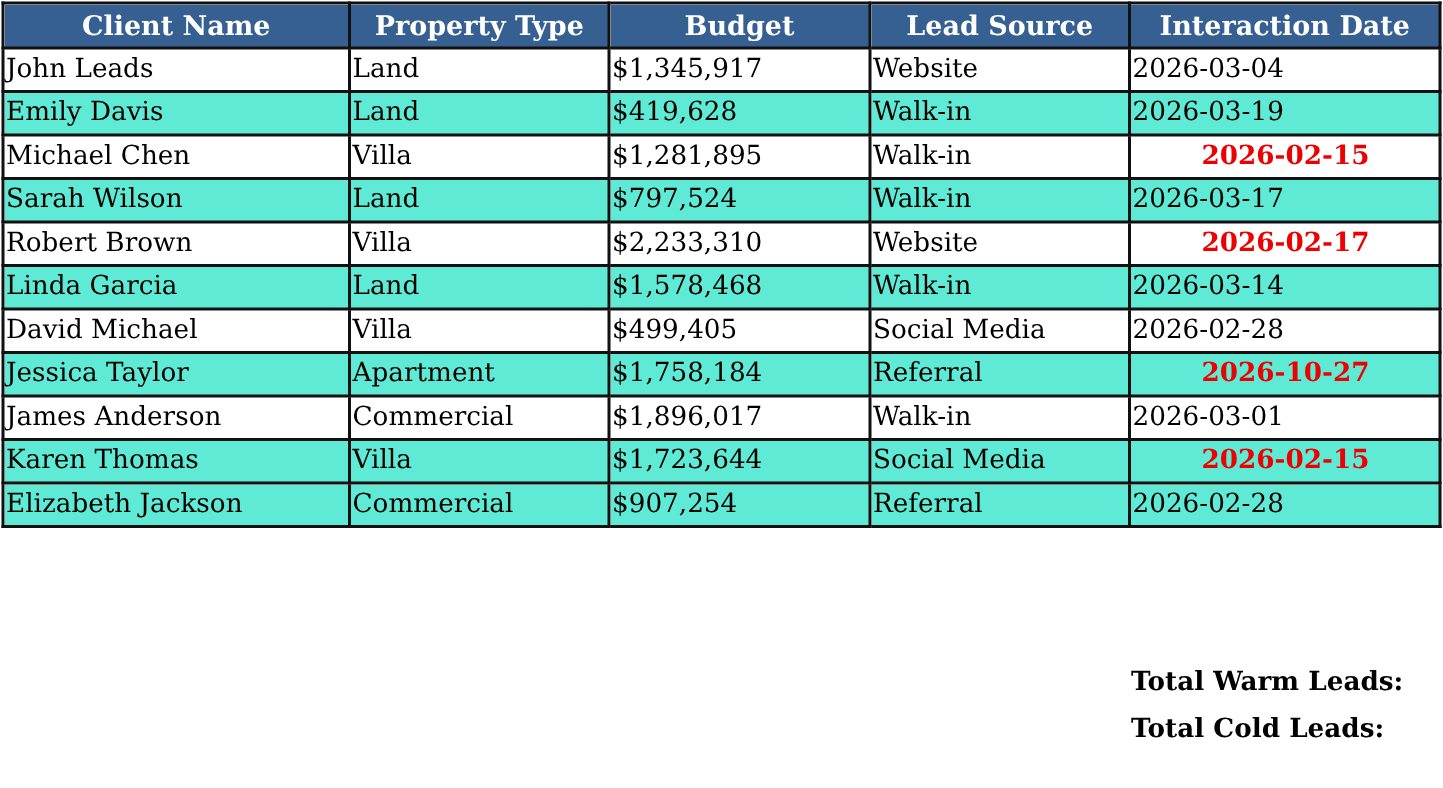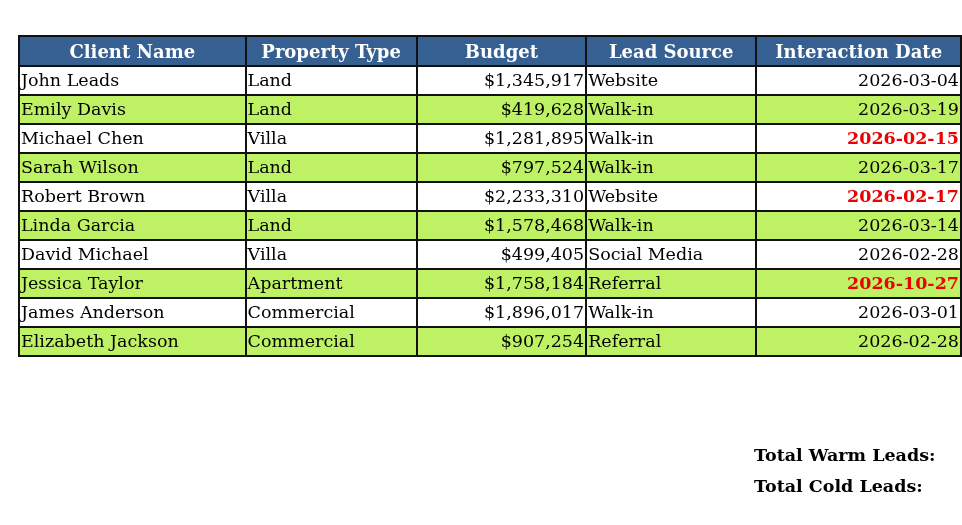--- a/index.html
+++ b/index.html
@@ -1,28 +1,28 @@
 <!DOCTYPE html>
 <html><head>
   <meta charset="utf-8">
   <style>
     html, body { margin: 0; padding: 0; background: #ffffff; }
     body { width: 962px; height: 525px; position: relative; overflow: hidden;
            font-family: "DejaVu Serif", "Liberation Serif", serif; color: #000; }
-    table.sheet { position: absolute; left: 18px; top: 1px; border-collapse: collapse; table-layout: fixed; margin-top: 34px; }
+    table.sheet { position: absolute; left: 1px; top: 1px; border-collapse: collapse; table-layout: fixed; }
     table.sheet col.c1 { width: 231px; }
     table.sheet col.c2 { width: 173px; }
     table.sheet col.c3 { width: 174px; }
     table.sheet col.c4 { width: 173px; }
     table.sheet col.c5 { width: 207px; }
     th, td { border: 2px solid #111; padding: 0 1px; height: 27px; font-size: 17.5px; line-height: 27px;
              white-space: nowrap; overflow: hidden; }
     th { background: #366092; color: #ffffff; font-weight: bold; text-align: center; height: 28px; font-size: 18px; }
-    tr.alt td { background: #bef264; }
-    td.num { text-align: right; }
+    tr.alt td { background: #5eead4; }
+    td.num { text-align: left; }
     td.hot { color: #ee0000; font-weight: bold; padding-left: 47px; }
     .summary { position: absolute; left: 754px; top: 440px; font-weight: bold; font-size: 17.5px; }
     .summary div { height: 31px; line-height: 31px; }
   </style>
 </head>
 <body>
 
 <table class="sheet">
   <colgroup>
       <col class="c1">
@@ -98,20 +98,27 @@
         <td class="num hot">2026-10-27</td>
       </tr>
       <tr>
         <td>James Anderson</td>
         <td>Commercial</td>
         <td class="num">$1,896,017</td>
         <td>Walk-in</td>
         <td class="num">2026-03-01</td>
       </tr>
       <tr class="alt">
+        <td>Karen Thomas</td>
+        <td>Villa</td>
+        <td class="num">$1,723,644</td>
+        <td>Social Media</td>
+        <td class="num hot">2026-02-15</td>
+      </tr>
+      <tr class="alt">
         <td>Elizabeth Jackson</td>
         <td>Commercial</td>
         <td class="num">$907,254</td>
         <td>Referral</td>
         <td class="num">2026-02-28</td>
       </tr>
     </tbody>
 </table>
 
 <div class="summary">

